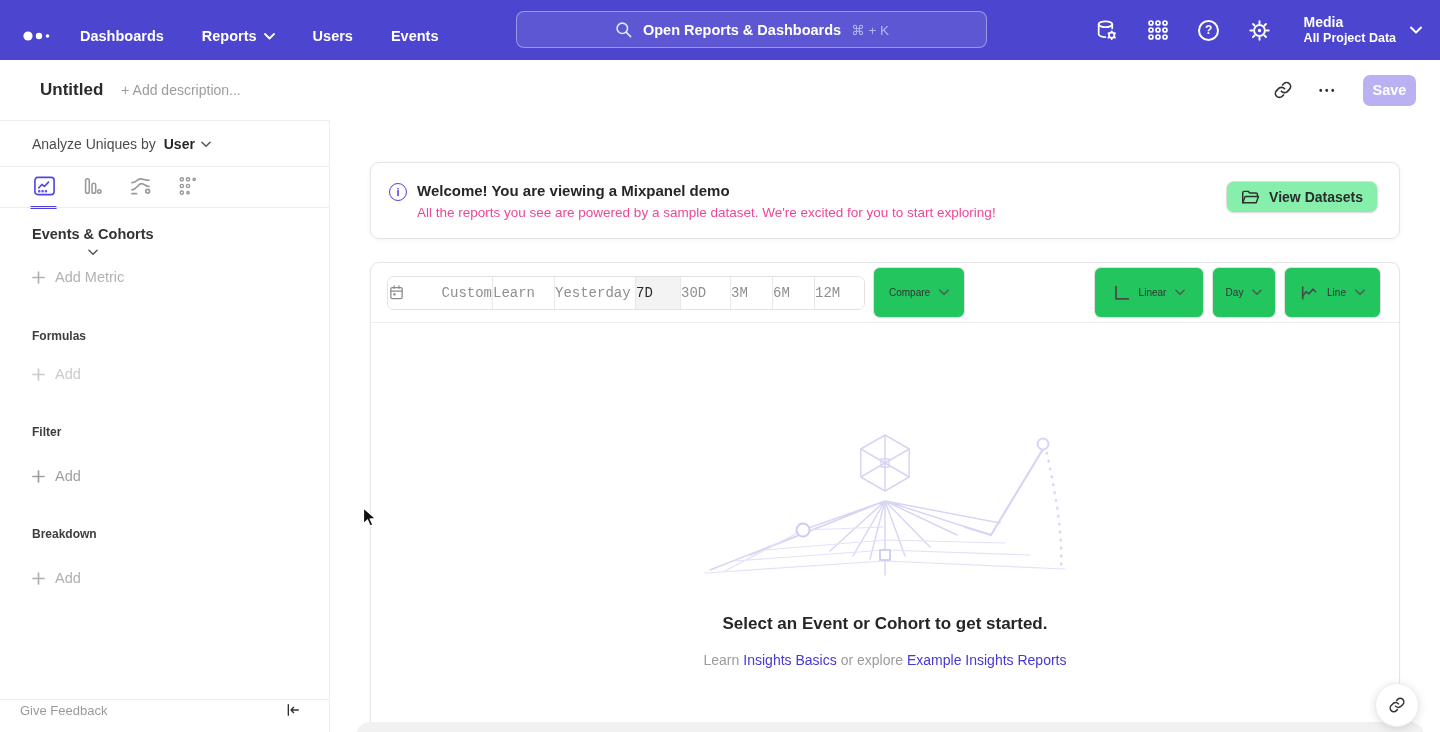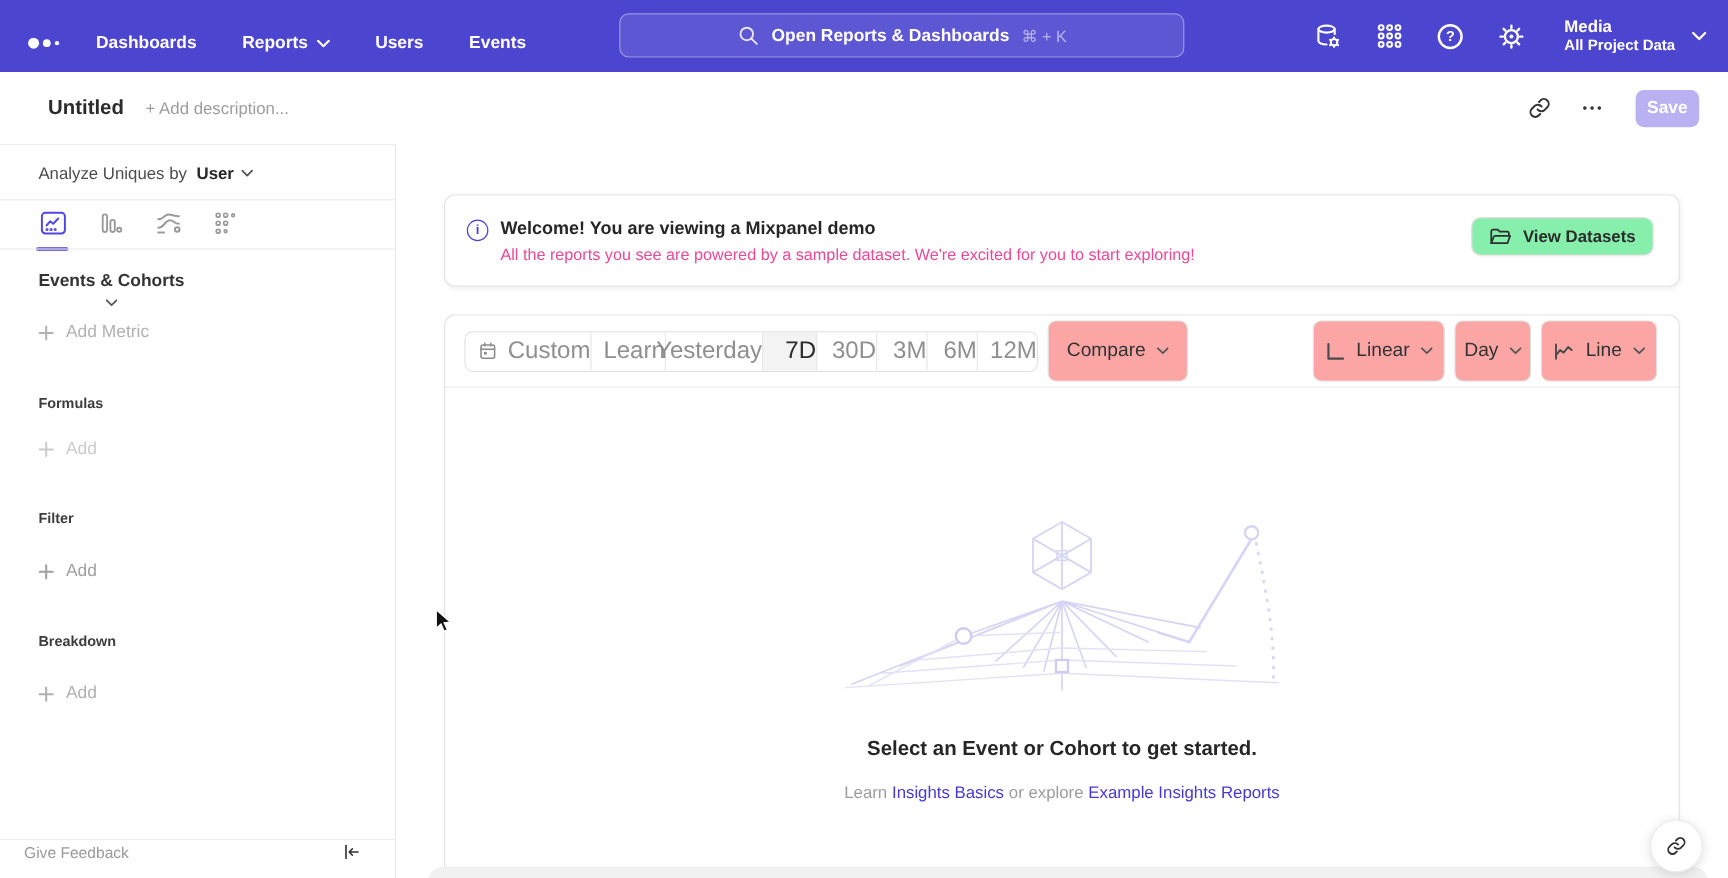--- a/index.html
+++ b/index.html
@@ -81,27 +81,27 @@
             background:#86efac; border:1px solid #dcdcdc; border-radius:8px;
             display:flex; align-items:center; gap:9px; font-size:14px; font-weight:600; color:#2b2b2b;
             font-family:inherit; cursor:pointer; box-shadow:0 1px 2px rgba(0,0,0,.04); }
 
   .chartcard { position:absolute; left:40px; right:40px; top:142px; height:620px; background:#fff;
                border:1px solid #e5e5e5; border-radius:9px; box-shadow:0 1px 3px rgba(0,0,0,.03); }
   .controls { position:absolute; left:0; top:0; width:100%; height:60px; border-bottom:1px solid #ededed;
               display:flex; align-items:center; padding:0 18px 0 16px; }
   .seg { display:flex; align-items:stretch; height:34px; border:1px solid #e2e2e2; border-radius:7px;
          overflow:hidden; }
-  .segcell { display:flex; align-items:center; justify-content:flex-end; gap:8px; font-size:20px;
-             color:#8f8f8f; cursor:pointer; border-left:1px solid #e8e8e8; background:#fff; white-space:nowrap; }
+  .segcell { display:flex; align-items:center; justify-content:space-between; gap:8px; font-size:14px;
+             color:#8f8f8f; cursor:pointer; border-left:1px solid #e8e8e8; background:#fff; white-space:nowrap;font-family:Liberation Mono, monospace; }
   .segcell:first-child { border-left:none; }
   .segcell.sel { background:var(--selected-range-bg,#f3f3f3); color:#2b2b2b; font-weight:500; }
-  .ctlbtn { height:51px; border:1px solid #e0e0e0; border-radius:7px; background:#fca5a5;
+  .ctlbtn { height:51px; border:1px solid #e0e0e0; border-radius:7px; background:#22c55e;
             display:flex; align-items:center; justify-content:center; gap:9px;
-            font-size:16px; font-weight:500; color:#333; font-family:inherit; cursor:pointer; }
+            font-size:10px; font-weight:500; color:#333; font-family:inherit; cursor:pointer; }
   .compare { margin-left:8px; padding:0 15px; }
   .rightctrl { margin-left:auto; display:flex; gap:8px; }
 
   .empty { position:absolute; left:0; top:60px; width:100%; text-align:center; }
   .illus { margin:100px auto 0; display:block; }
   .etitle { margin-top:36px; font-size:17px; font-weight:700; color:#262626; }
   .esub { margin-top:18px; font-size:14px; color:#9c9c9c; }
   .esub .elink { color:var(--link,#4538d4); font-weight:500; cursor:pointer; }
   .esub span { margin:0 2px; }
 

